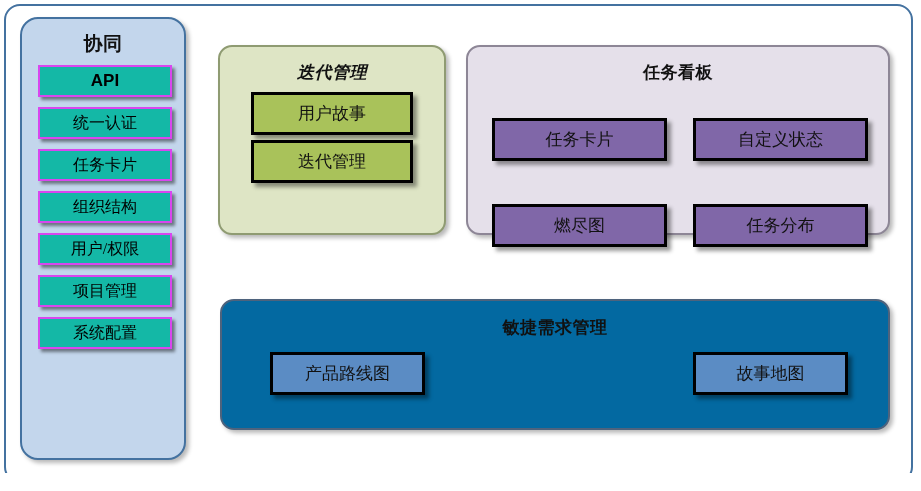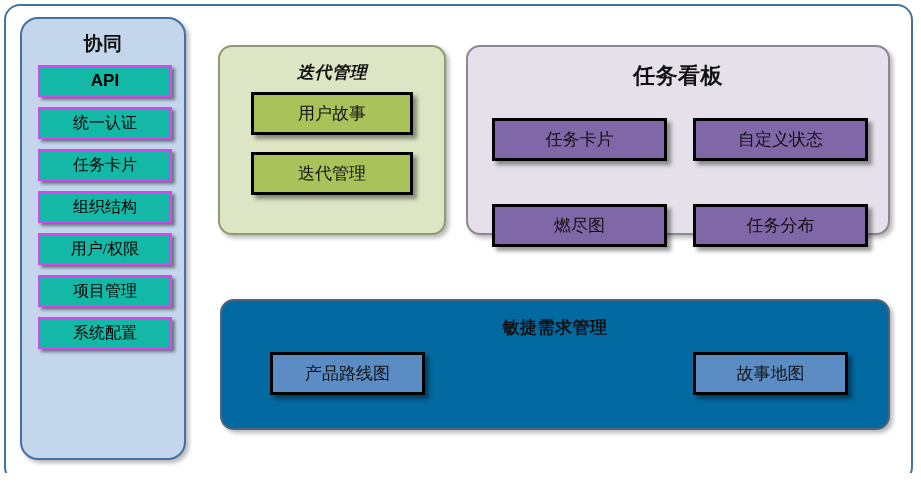--- a/index.html
+++ b/index.html
@@ -110,21 +110,21 @@
     position: absolute;
     left: 31px;
     top: 45px;
     width: 162px;
   }
   .green-box {
     position: relative;
     box-sizing: border-box;
     width: 162px;
     height: 43px;
-    margin-bottom: 17px;
+    margin-bottom: 5px;
     background: #a9c25a;
     border: 3px solid #000000;
     box-shadow: 4px 4px 4px rgba(0,0,0,0.40);
     display: flex;
     align-items: center;
     justify-content: center;
     font-family: "Liberation Serif", serif;
     font-size: 17px;
     color: #111111;
   }
@@ -133,21 +133,21 @@
   .taskboard-panel {
     left: 466px;
     top: 45px;
     width: 424px;
     height: 190px;
     background: #e5e0ea;
     border: 2px solid #8d8696;
   }
   .taskboard-title {
     top: 14px;
-    font-size: 22px;
+    font-size: 17px;
   }
   .taskboard-grid {
     position: absolute;
     left: 24px;
     top: 45px;
     width: 376px;
     display: flex;
     flex-wrap: wrap;
     justify-content: space-between;
   }

